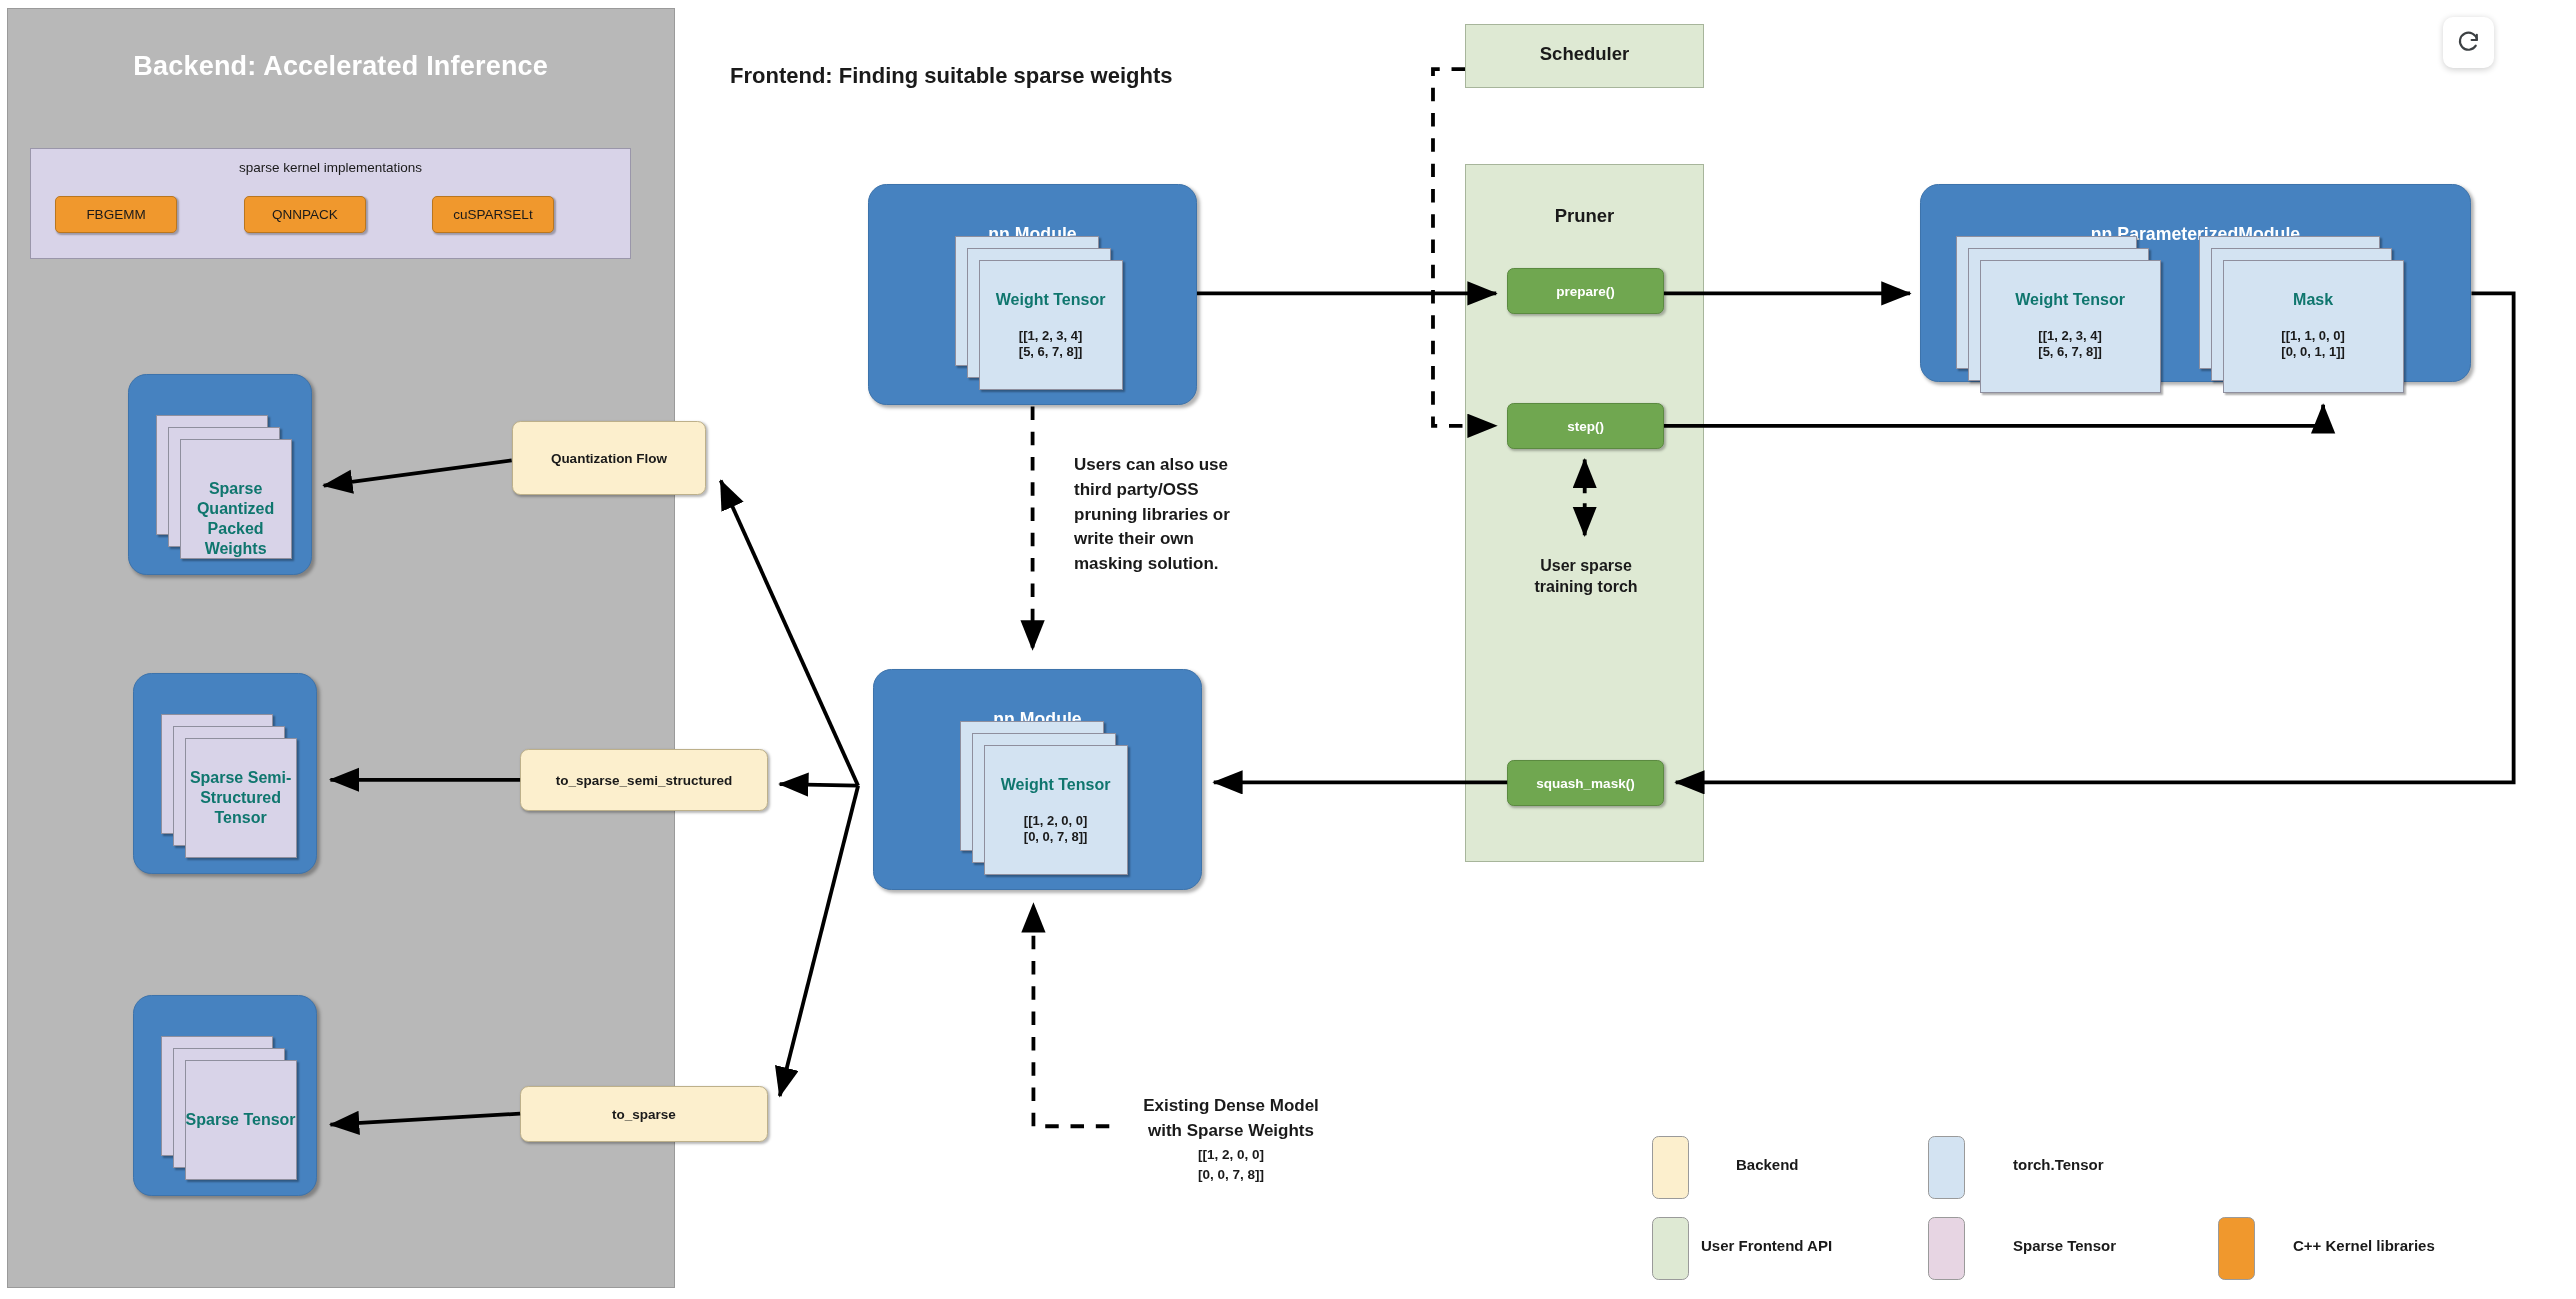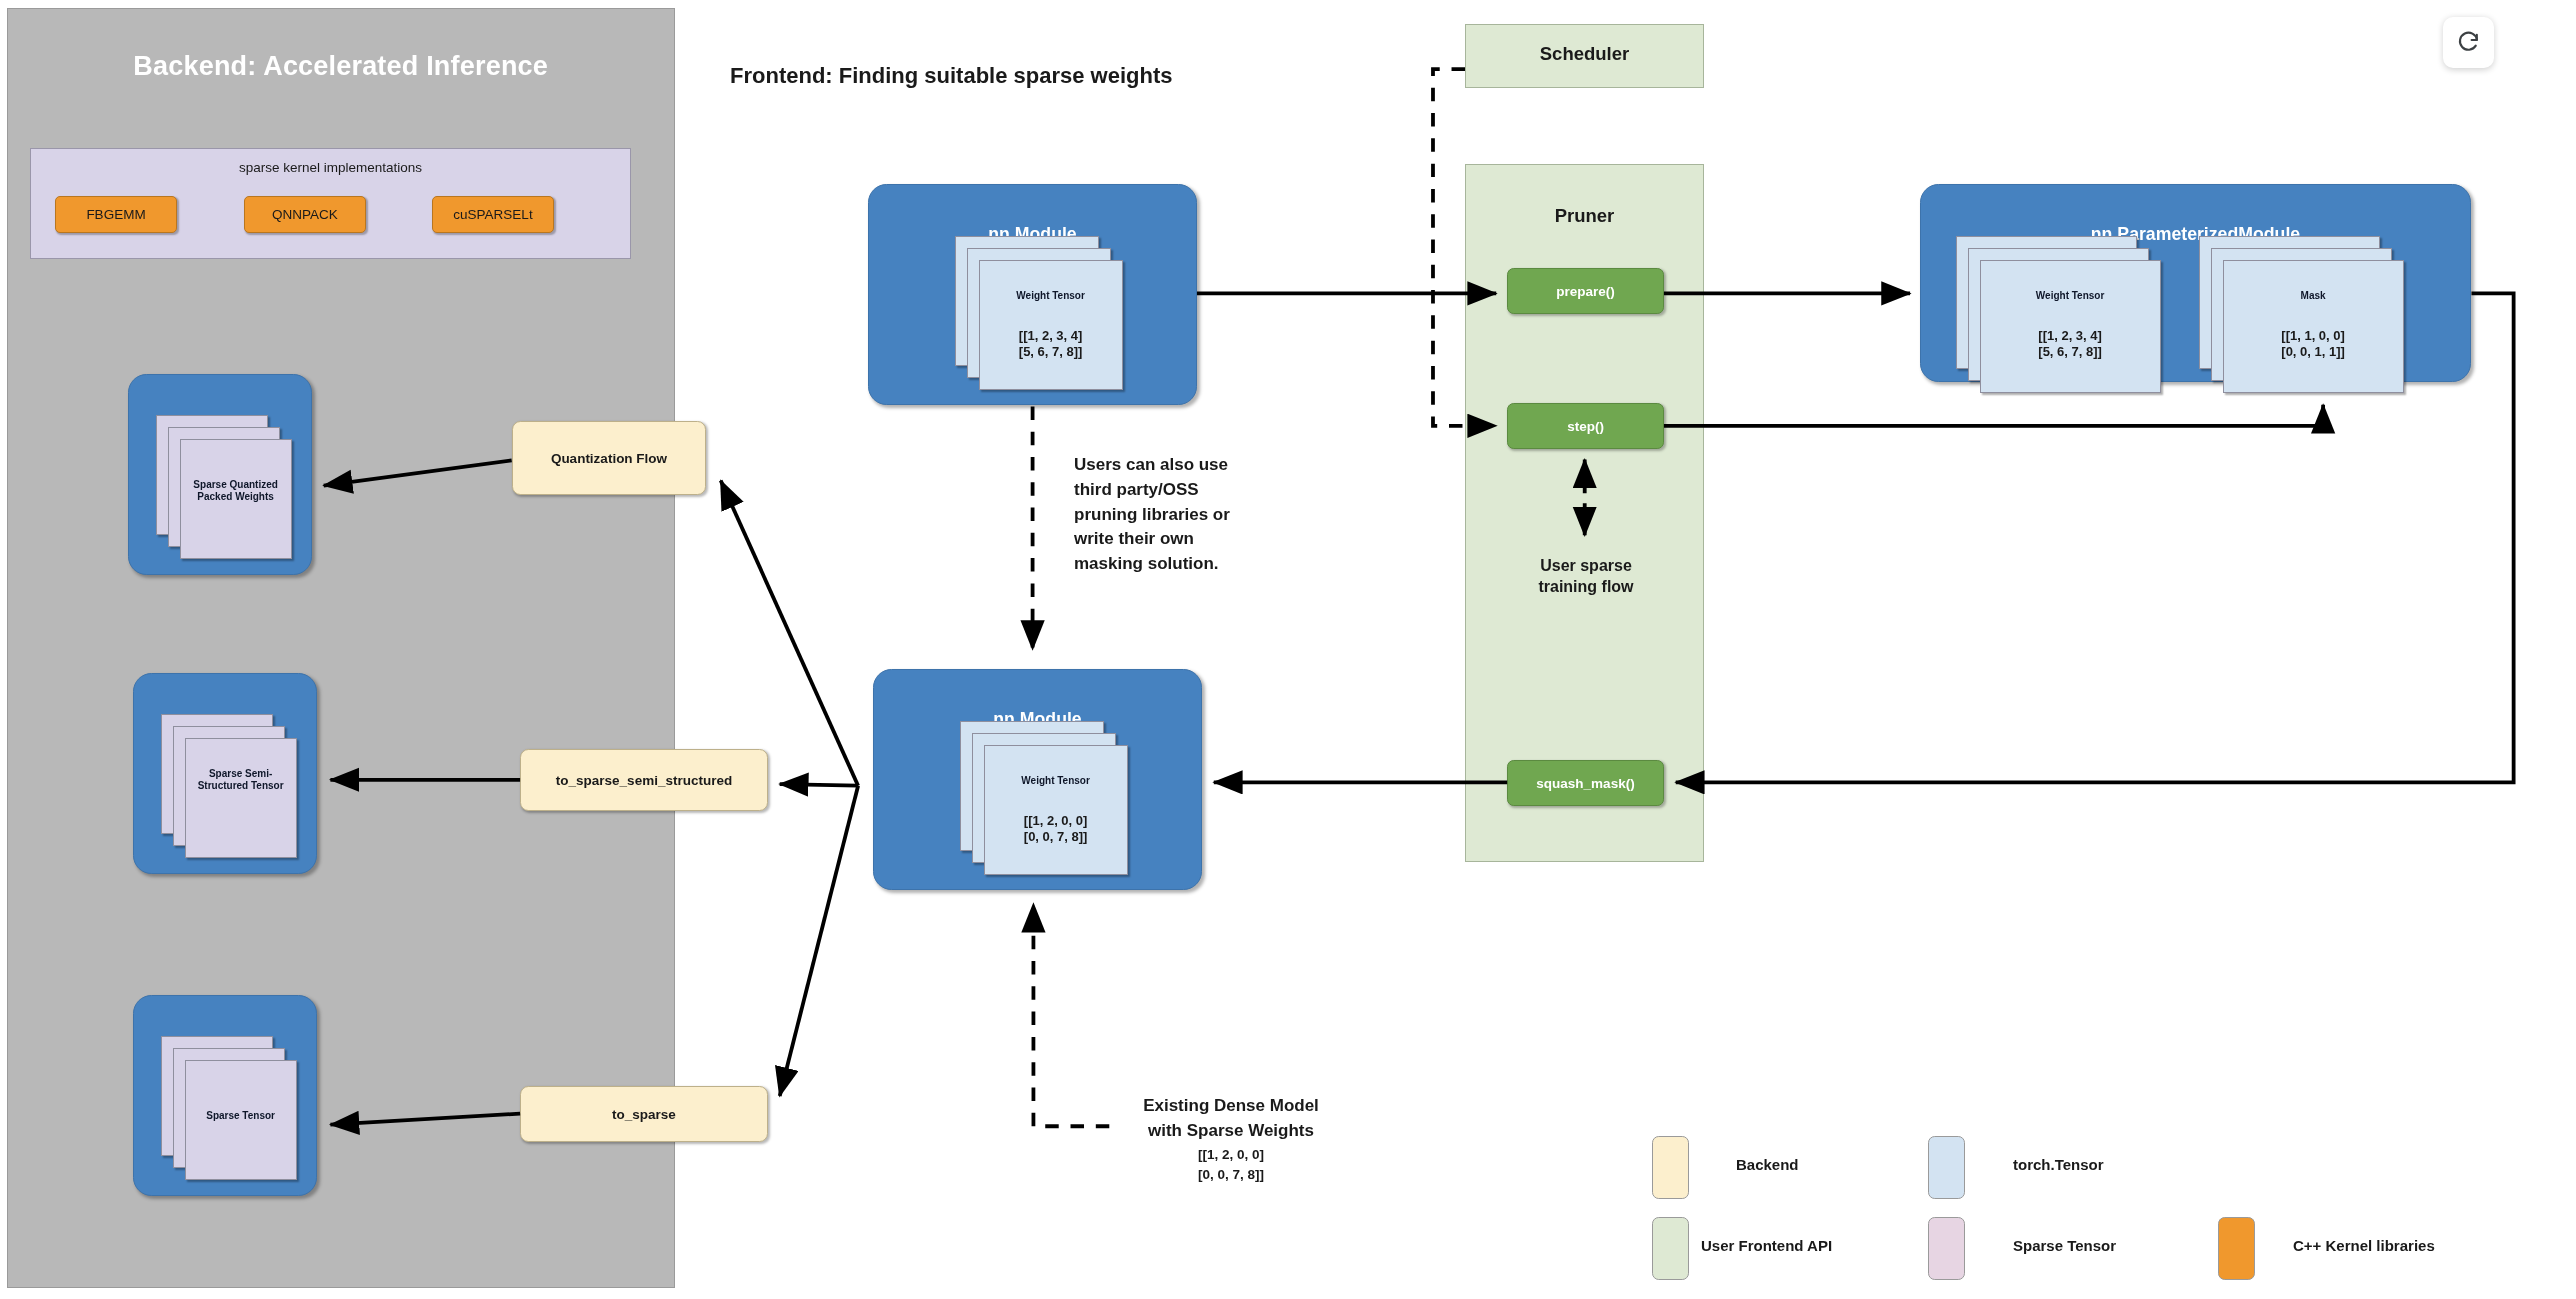--- a/index.html
+++ b/index.html
@@ -79,22 +79,22 @@
     box-shadow: 1.7px 1.7px 1.7px rgba(0,0,0,.32);
   }
   .sheet.s1 { left: 0;   top: 0; }
   .sheet.s2 { left: 11.8px; top: 11.8px; }
   .sheet.s3 { left: 23.6px; top: 23.6px; }
   .sheet-purple { background: #d8d3e8; }
   .sheet-blue   { background: #d3e3f2; }
   .sheet-label {
     position: absolute; left: 0; right: 0;
     text-align: center;
-    color: #0f172a;
-    font-size: 10px;
+    color: #0f766e;
+    font-size: 16px;
     font-weight: bold;
     line-height: 1.25;
   }
   .sheet-value {
     position: absolute; left: 0; right: 0;
     text-align: center;
     color: #1a1a1a;
     font-size: 13px;
     font-weight: bold;
     line-height: 1.3;
@@ -287,21 +287,21 @@
 
   <div class="abs green-panel" style="left:1465px; top:164px; width:239px; height:698px;">
     <div class="green-panel-title" style="top:40px;">Pruner</div>
   </div>
 
   <div class="abs green-btn" style="left:1507px; top:268px; width:157px; height:46px;">prepare()</div>
 
   <div class="abs green-btn" style="left:1507px; top:403px; width:157px; height:46px;">step()</div>
 
   <div class="abs flow-label" style="left:1494px; top:556px; width:184px;">User sparse
-training flow</div>
+training torch</div>
 
   <div class="abs green-btn" style="left:1507px; top:760px; width:157px; height:46px;">squash_mask()</div>
 
   <div class="abs module-card" style="left:1920px; top:184px; width:551px; height:198px;">
     <div class="module-title">nn.ParameterizedModule</div>
 
     <div class="sheet-stack" style="left:35px; top:51px; width:211px; height:160px;">
       <div class="sheet sheet-blue s1" style="width:179px; height:131px;"></div>
       <div class="sheet sheet-blue s2" style="width:179px; height:131px;"></div>
       <div class="sheet sheet-blue s3" style="width:179px; height:131px;">

